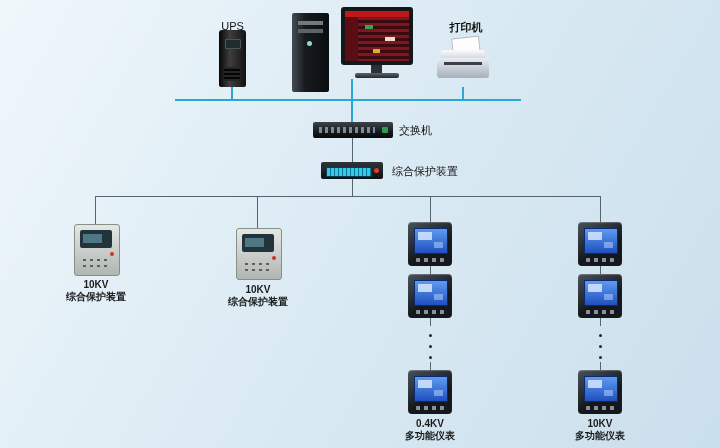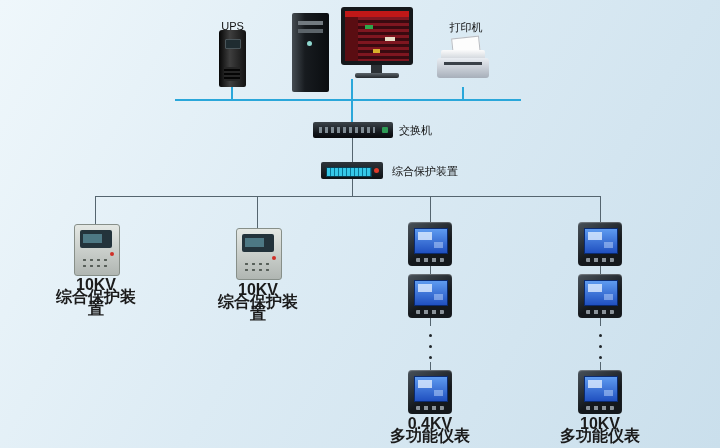--- a/index.html
+++ b/index.html
@@ -7,21 +7,21 @@
     width:720px;height:448px;position:relative;overflow:hidden;
     background:linear-gradient(120deg,#eff7fb 0%,#dcebf4 45%,#cadfec 100%);
     font-family:"Liberation Sans","DejaVu Sans",sans-serif;
   }
   .abs{position:absolute;}
   
   .bl{position:absolute;background:#2aa7da;}
   .gl{position:absolute;background:#55656f;}
   
   .lbl{position:absolute;font-size:11px;color:#111;white-space:nowrap;}
-  .devlbl{position:absolute;width:90px;text-align:center;font-size:16px;font-weight:bold;color:#1b1b1b;line-height:12px;}
+  .devlbl{position:absolute;width:90px;text-align:center;font-size:10px;font-weight:bold;color:#1b1b1b;line-height:12px;}
   
   .ups{left:219px;top:30px;width:27px;height:57px;border-radius:3px 3px 2px 2px;
     background:linear-gradient(90deg,#060606,#3e3e3e 40%,#121212);}
   .ups-scr{left:6px;top:9px;width:14px;height:8px;background:#1f2c31;border:1px solid #4a555a;border-radius:1px;}
   .ups-vent{left:5px;bottom:6px;width:16px;height:14px;background:repeating-linear-gradient(180deg,#262626 0 2px,#050505 2px 4px);}
   
   .tower{left:292px;top:13px;width:37px;height:79px;border-radius:2px;
     background:linear-gradient(90deg,#454c52,#171b1f 35%,#0a0d10);}
   .bay1{left:6px;top:8px;width:25px;height:4px;background:#727a80;}
   .bay2{left:6px;top:16px;width:25px;height:4px;background:#5c646a;}
@@ -115,21 +115,21 @@
     <div class="abs mbar"></div>
     <div class="abs mcol"></div>
     <div class="abs spk1"></div>
     <div class="abs spk2"></div>
     <div class="abs spk3"></div>
   </div>
 </div>
 <div class="abs neck"></div>
 <div class="abs mbase"></div>
 
-<div class="lbl" style="left:440px;top:20px;width:52px;text-align:center;">打印机</div>
+<div class="lbl" style="left:440px;top:20px;width:52px;text-align:center;font-weight:bold;">打印机</div>
 <div class="abs pr-paper"></div>
 <div class="abs pr-top"></div>
 <div class="abs pr-body"></div>
 <div class="abs pr-slot"></div>
 
 <div class="abs switch">
   <div class="abs sw-ports"></div>
   <div class="abs sw-led"></div>
 </div>
 <div class="lbl" style="left:399px;top:123px;">交换机</div>

